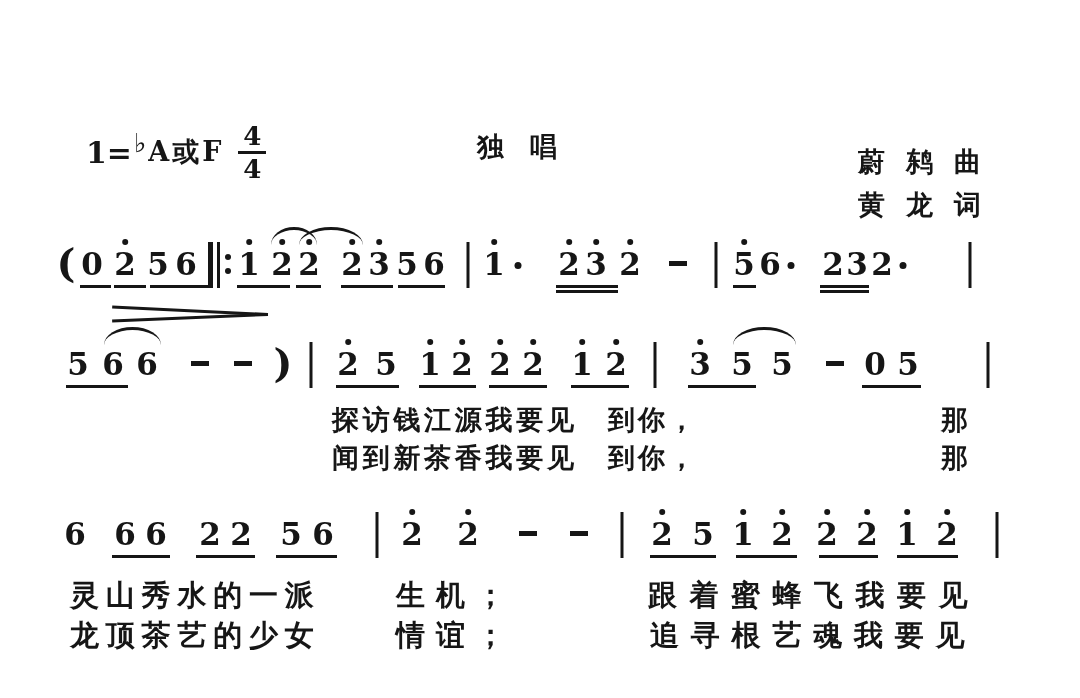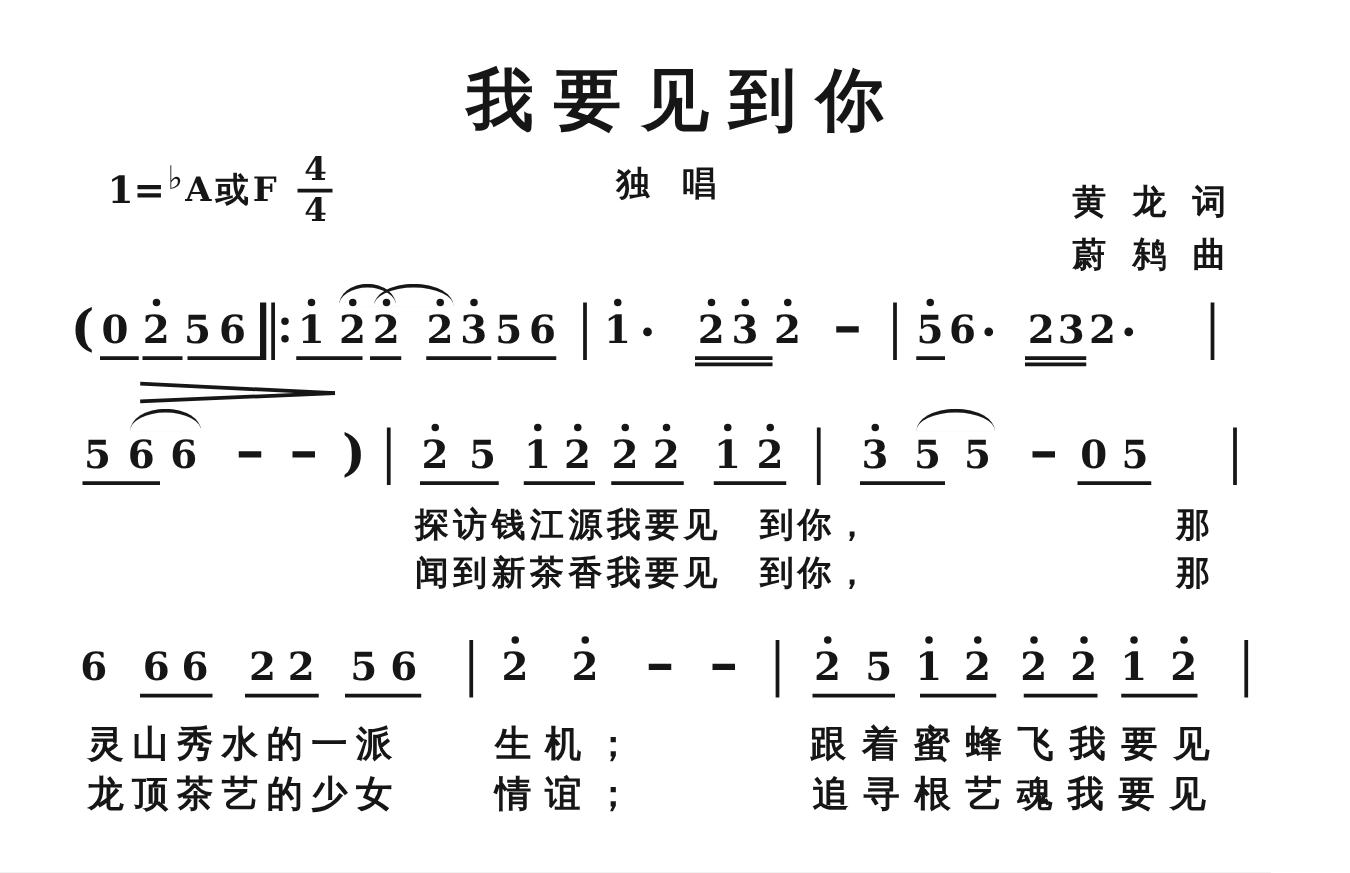--- a/index.html
+++ b/index.html
@@ -1,21 +1,21 @@
 <!DOCTYPE html>
 <html><head>
 <meta charset="utf-8">
 <style>
   html,body{margin:0;padding:0;background:#e8e8e8;}
   .page{position:relative;width:1080px;height:698px;background:#ffffff;overflow:hidden;
         font-family:"DejaVu Serif", serif;color:#161616;}
   
   .title{position:absolute;top:44px;left:0;width:1080px;text-align:center;
          font-size:54px;font-weight:700;letter-spacing:16px;text-indent:16px;white-space:nowrap;}
-  .subtitle{position:absolute;left:477px;top:129px;font-size:27px;font-weight:700;letter-spacing:26px;white-space:nowrap;margin-left:16px;}
+  .subtitle{position:absolute;left:477px;top:129px;font-size:27px;font-weight:700;letter-spacing:26px;white-space:nowrap;}
   .keysig{position:absolute;left:86px;top:118px;height:68px;display:flex;align-items:center;}
   .k-tonic{font-size:30px;font-weight:700;}
   .k-flat{font-size:26px;font-weight:700;position:relative;top:-9px;margin:0 2px;}
   .k-keys{font-size:27px;font-weight:700;letter-spacing:3px;}
   .frac{margin-left:14px;text-align:center;}
   .frac .fnum,.frac .fden{display:block;font-size:26px;font-weight:700;line-height:26px;}
   .frbar{display:block;width:28px;height:3px;background:#161616;margin:2px auto;}
   .tempo{position:absolute;left:86px;top:191px;font-size:24px;font-weight:700;}
   .credits{position:absolute;left:858px;top:140px;}
   .credit-row{font-size:27px;font-weight:700;letter-spacing:21px;line-height:43px;white-space:nowrap;}
@@ -43,38 +43,37 @@
   .hp1{transform:rotate(2.8deg);}
   .hp2{transform:rotate(-2.4deg);}
   .lyric{position:absolute;font-weight:700;white-space:pre;}
   .f27{font-size:27px;}
   .f29{font-size:29px;}
 </style>
 </head>
 <body>
 
 <div class="page">
-  <div class="title">我要见到你</div>
   <div class="subtitle">独唱</div>
 
   <div class="keysig">
     <span class="k-tonic">1=</span>
     <span class="k-flat">♭</span>
     <span class="k-keys">A或F</span>
     <span class="frac">
       <span class="fnum">4</span>
       <span class="frbar"></span>
       <span class="fden">4</span>
     </span>
   </div>
 
 
   <div class="credits">
+    <div class="credit-row">蔚鸫曲</div>
     <div class="credit-row">黄龙词</div>
-    <div class="credit-row">蔚鸫曲</div>
   </div>
 
   <div id="score">
       <div class="score-line" style="top: 248px;">
         <span class="sym" style="left: 66px;">(</span>
         <span class="note" style="left: 92px;">0</span>
         <span class="note" style="left: 125px;">2<span class="hidot"></span></span>
         <span class="note" style="left: 158px;">5</span>
         <span class="note" style="left: 186px;">6</span>
         <span class="rep" style="left: 208px;">

